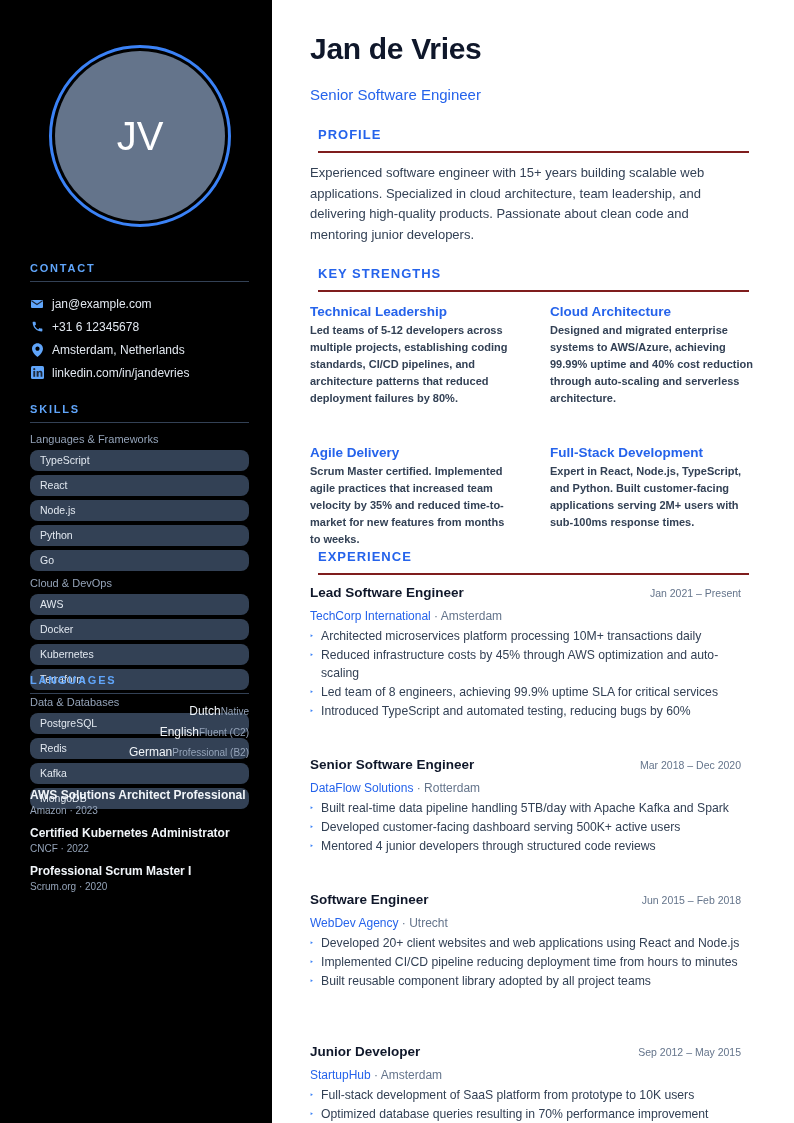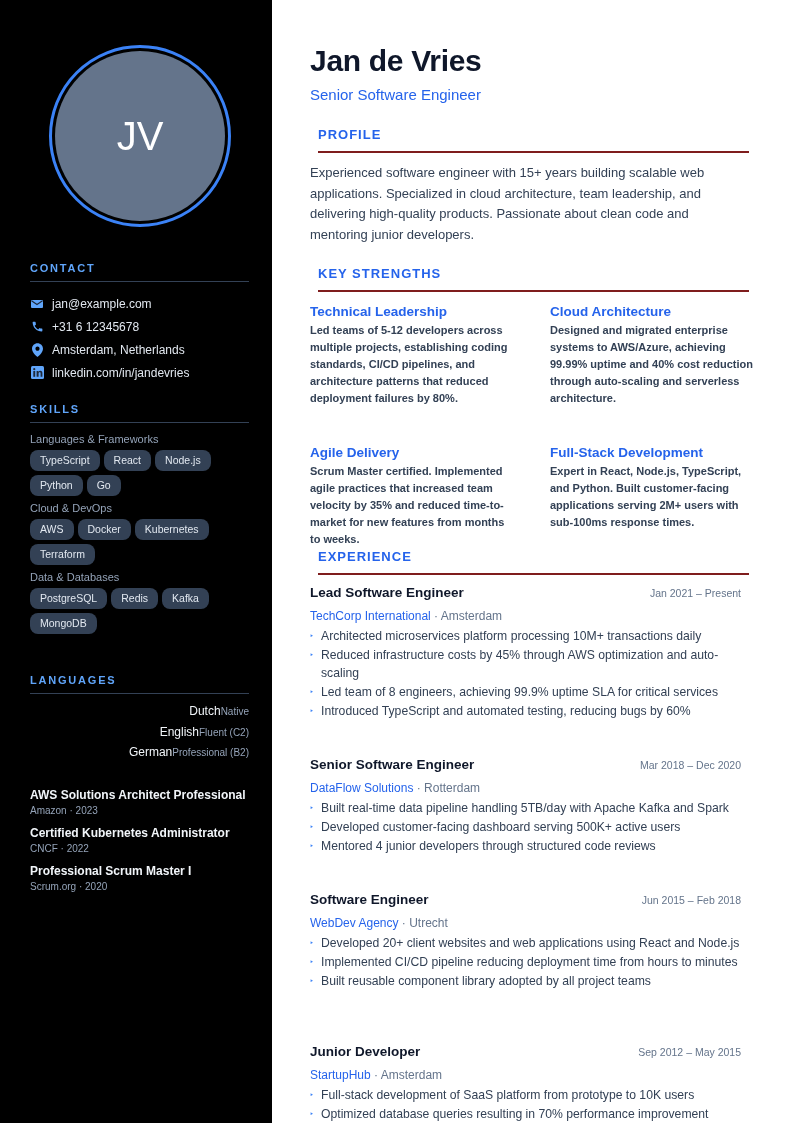--- a/index.html
+++ b/index.html
@@ -20,34 +20,34 @@
     color: #ffffff; font-size: 40px; letter-spacing: 0px;
   }
   .side-section { position: absolute; left: 30px; width: 219px; }
   .side-heading {
     color: #60a5fa; font-size: 11px; font-weight: bold; letter-spacing: 1.8px;
     padding-bottom: 7px; border-bottom: 1px solid #334155; margin-bottom: 10px;
   }
   .contact-row { display: flex; align-items: center; height: 23px; font-size: 12px; color: #e2e8f0; }
   .contact-row .ic { width: 14px; height: 14px; margin-right: 8px; display: inline-flex; align-items: center; justify-content: center; }
   .skill-cat { font-size: 11px; color: #94a3b8; margin: 0 0 5px 0; }
-  .chips { display: flex; flex-wrap: wrap; gap: 4px 4px; margin-bottom: 6px; }
+  .chips { display: flex; flex-wrap: wrap; gap: 4px 4px; margin-bottom: 6px; flex-direction: column; }
   .chip {
     background: #334155; color: #e2e8f0; font-size: 10.5px; border-radius: 8px;
     padding: 0 10px; height: 21px; line-height: 21px;
   }
   .lang-row { display: flex; justify-content: flex-end; align-items: baseline; height: 20.5px; }
   .lang-name { font-size: 12px; color: #f1f5f9; }
   .lang-level { font-size: 10px; color: #94a3b8; }
   .cert { margin-bottom: 7px; }
   .cert-name { font-size: 12px; font-weight: bold; color: #f1f5f9; line-height: 17px; }
   .cert-meta { font-size: 10px; color: #94a3b8; line-height: 14px; }
 
   .main { position: absolute; left: 310px; top: 0; width: 431px; }
-  .name { position: absolute; top: 44px; font-size: 30px; font-weight: bold; color: #0f172a; letter-spacing: -0.3px; }
+  .name { position: absolute; top: 32px; font-size: 30px; font-weight: bold; color: #0f172a; letter-spacing: -0.3px; }
   .title { position: absolute; top: 86px; font-size: 15px; color: #2563eb; }
   .sec-heading {
     position: absolute; left: 8px; width: 431px; color: #2563eb; font-size: 13px; font-weight: bold;
     letter-spacing: 1px; padding-bottom: 9px; border-bottom: 2px solid #7f1d1d;
   }
   .profile-text { position: absolute; top: 163px; width: 431px; font-size: 13px; line-height: 20.5px; color: #334155; }
   .strengths { position: absolute; top: 302px; width: 431px; display: grid; grid-template-columns: 204px 204px; column-gap: 23px; row-gap: 10px; gap: 36px; }
   .str-title { font-size: 13.5px; font-weight: bold; color: #2563eb; line-height: 20px; }
   .str-desc { font-size: 11px; line-height: 17px; color: #334155; font-weight: bold; }
 

